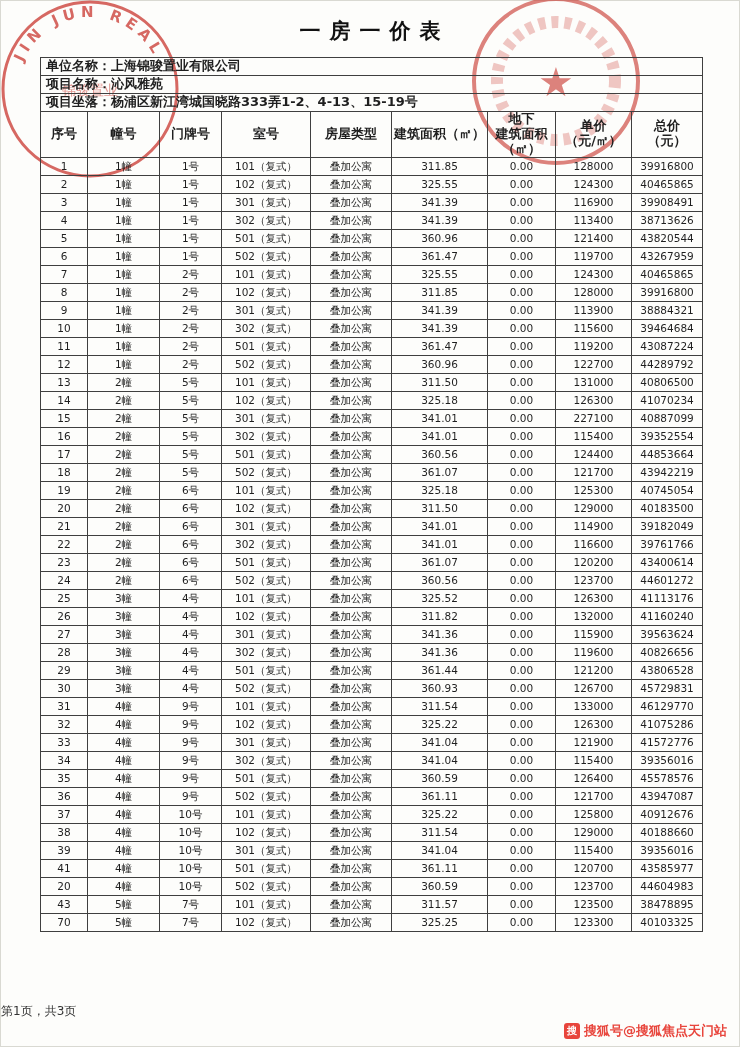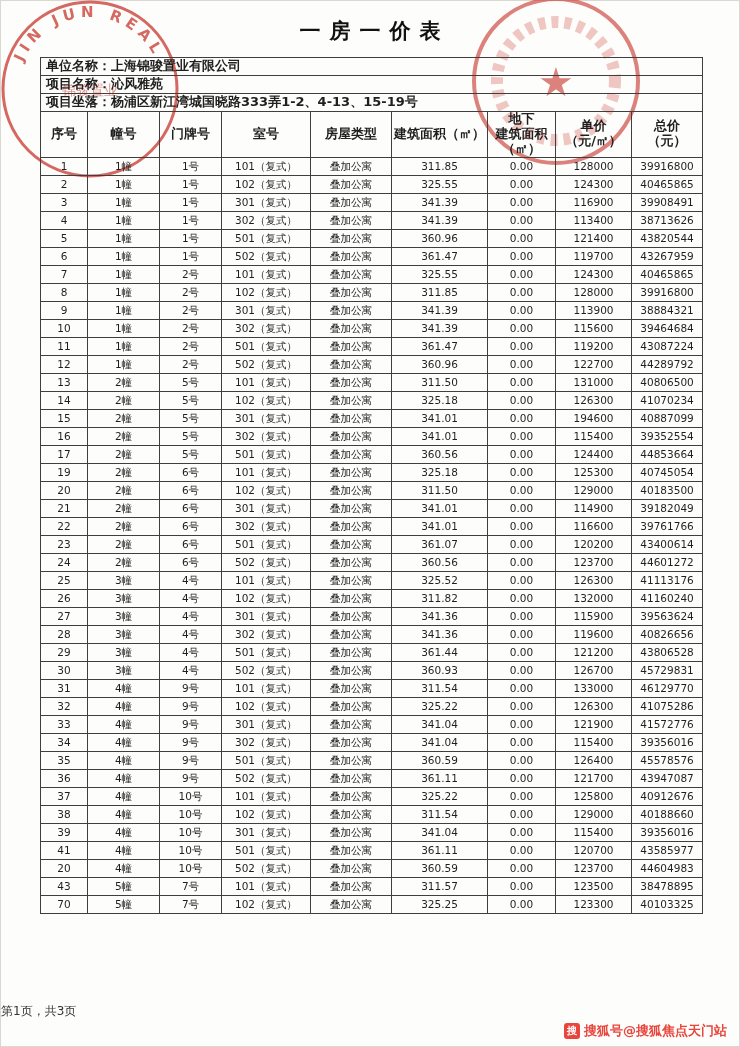--- a/index.html
+++ b/index.html
@@ -279,21 +279,21 @@
           <td>41070234</td>
         </tr>
         <tr>
           <td>15</td>
           <td>2幢</td>
           <td>5号</td>
           <td>301（复式）</td>
           <td>叠加公寓</td>
           <td>341.01</td>
           <td>0.00</td>
-          <td>194600</td>
+          <td>227100</td>
           <td>40887099</td>
         </tr>
         <tr>
           <td>16</td>
           <td>2幢</td>
           <td>5号</td>
           <td>302（复式）</td>
           <td>叠加公寓</td>
           <td>341.01</td>
           <td>0.00</td>
@@ -303,20 +303,31 @@
         <tr>
           <td>17</td>
           <td>2幢</td>
           <td>5号</td>
           <td>501（复式）</td>
           <td>叠加公寓</td>
           <td>360.56</td>
           <td>0.00</td>
           <td>124400</td>
           <td>44853664</td>
+        </tr>
+        <tr>
+          <td>18</td>
+          <td>2幢</td>
+          <td>5号</td>
+          <td>502（复式）</td>
+          <td>叠加公寓</td>
+          <td>361.07</td>
+          <td>0.00</td>
+          <td>121700</td>
+          <td>43942219</td>
         </tr>
         <tr>
           <td>19</td>
           <td>2幢</td>
           <td>6号</td>
           <td>101（复式）</td>
           <td>叠加公寓</td>
           <td>325.18</td>
           <td>0.00</td>
           <td>125300</td>

